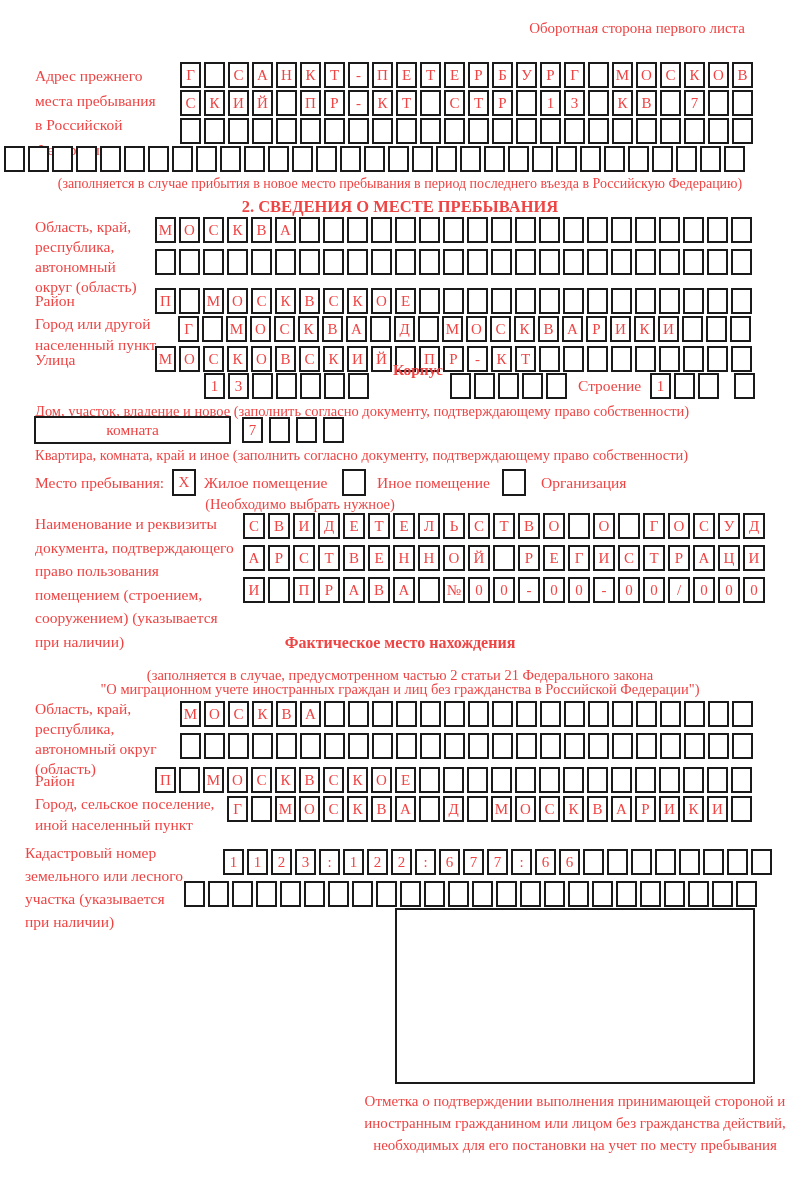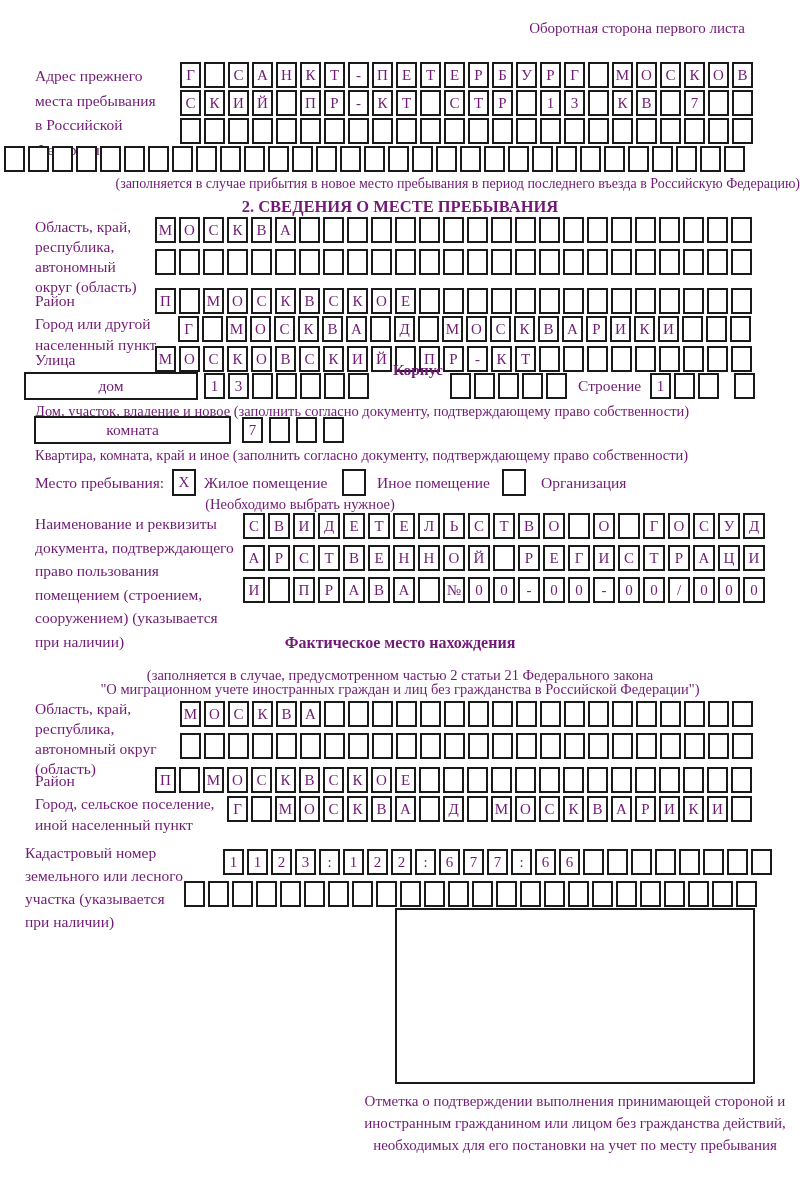--- a/index.html
+++ b/index.html
@@ -1,16 +1,16 @@
 <!DOCTYPE html>
 <html><head>
 <meta charset="utf-8">
 <style>
   html,body{margin:0;padding:0;background:#fff;}
-  .page{position:relative;width:800px;height:1180px;background:#fff;color:#701a75;
+  .page{position:relative;width:800px;height:1180px;background:#fff;color:#ef4444;
         font-family:"Liberation Serif","DejaVu Serif",serif;overflow:hidden;}
   .abs{position:absolute;}
   .row{position:absolute;display:flex;gap:3px;}
   .cell{box-sizing:border-box;flex:0 0 21px;width:21px;height:26px;border:2px solid #1a1a1a;
         background:#fff;display:flex;align-items:center;justify-content:center;
         font-size:15px;line-height:1;}
   .row.p25 .cell{flex-basis:22px;width:22px;}
   .row.g6{gap:6px;}
   .wbox{position:absolute;box-sizing:border-box;height:28px;border:2px solid #1a1a1a;background:#fff;
         display:flex;align-items:center;justify-content:center;font-size:15.5px;}
@@ -20,21 +20,21 @@
   .cap{position:absolute;font-size:14px;}
   .hdg{position:absolute;left:0;width:100%;text-align:center;font-weight:700;}
 
   #hdr{top:20px;left:400px;width:345px;text-align:right;font-size:15px;}
 
   .lbl-prev{top:64px;left:35px;width:130px;line-height:24.5px;}
   .r-prev1{top:62px;left:180px;}
   .r-prev2{top:90px;left:180px;}
   .r-prev3{top:118px;left:180px;}
   .r-prev4{top:146px;left:4px;}
-  .cap-prev{top:176px;left:0;width:100%;text-align:right;}
+  .cap-prev{top:176px;left:0;width:100%;text-align:center;}
 
   .h-sec2{top:197px;font-size:16.5px;}
   .lbl-reg{top:217px;left:35px;width:110px;line-height:20px;}
   .r-reg1{top:217px;left:155px;}
   .r-reg2{top:249px;left:155px;}
   .lbl-district{top:290px;left:35px;}
   .r-district{top:288px;left:155px;}
   .lbl-city{top:313px;left:35px;width:125px;}
   .r-city{top:316px;left:178px;}
   .lbl-street{top:349px;left:35px;}
@@ -343,21 +343,20 @@
       <span class="cell"></span>
       <span class="cell"></span>
       <span class="cell"></span>
       <span class="cell"></span>
       <span class="cell"></span>
       <span class="cell"></span>
       <span class="cell"></span>
       <span class="cell"></span>
     </div>
 
-  <div class="wbox wbox-dom">дом</div>
   <div class="row r-house">
       <span class="cell">1</span>
       <span class="cell">3</span>
       <span class="cell"></span>
       <span class="cell"></span>
       <span class="cell"></span>
       <span class="cell"></span>
       <span class="cell"></span>
     </div>
   <div class="lbl lbl-korpus">Корпус</div>

